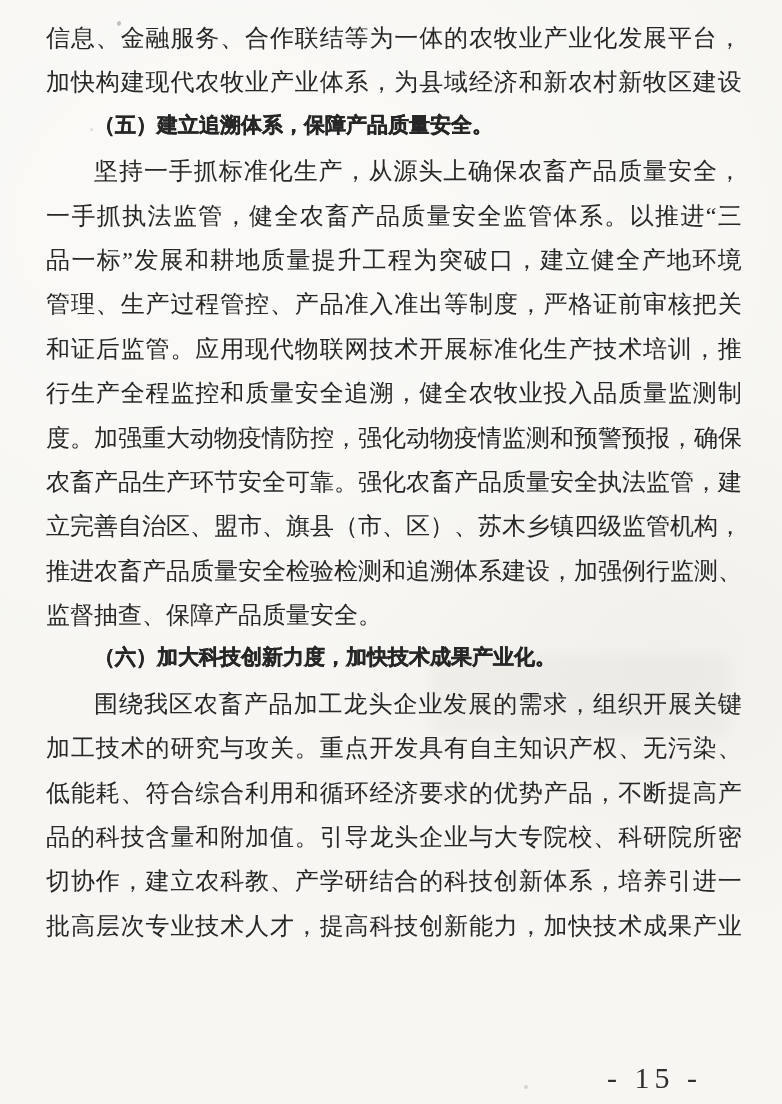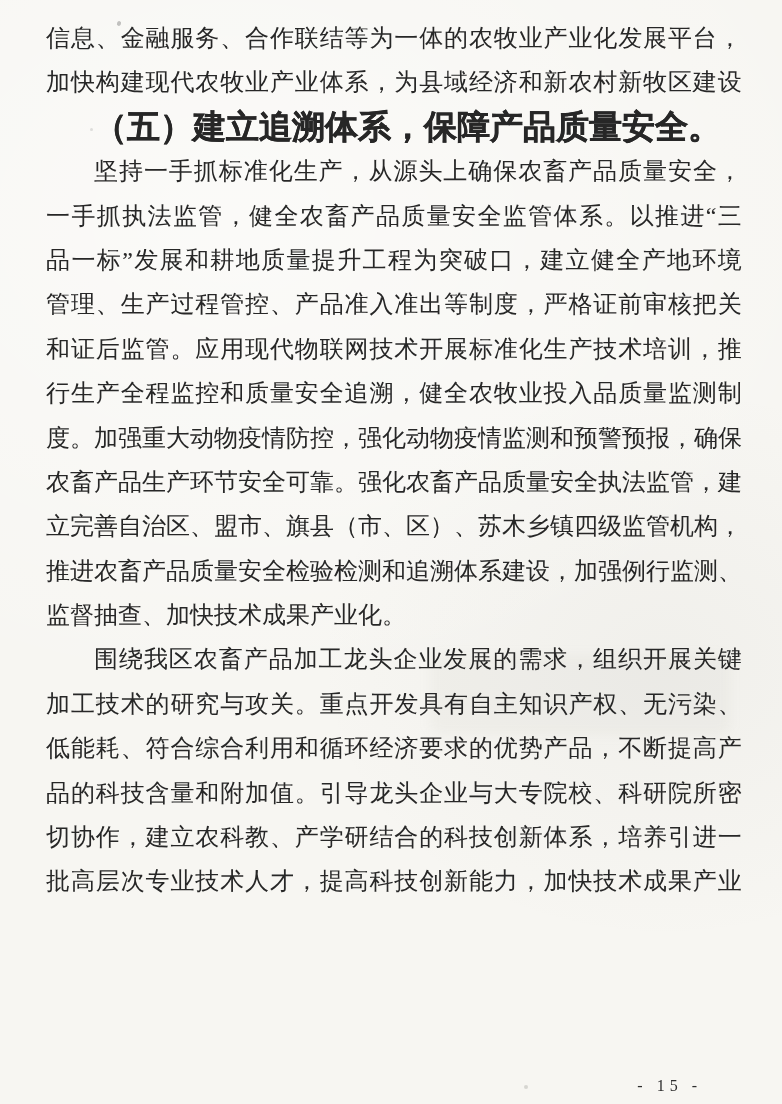--- a/index.html
+++ b/index.html
@@ -36,28 +36,29 @@
     display: flex;
     justify-content: space-between;
     align-items: center;
   }
   .line.justify span {
     display: block;
     flex: 0 0 auto;
   }
   .line.heading {
     font-weight: bold;
-    font-size: 33px;
+    font-size: 21px;
+    font-family: Liberation Mono, monospace;
     -webkit-text-stroke: 0.4px #272727;
   }
   .footer-page-number {
     position: absolute;
     right: 80px;
     bottom: 9px;
-    font-size: 16px;
+    font-size: 30px;
     letter-spacing: 5px;
     color: #2e2e2e;
     font-family: "Liberation Serif", "DejaVu Serif", serif;
   }
   
   .speck {
     position: absolute;
     background: rgba(90, 90, 88, 0.35);
     border-radius: 50%;
   }
@@ -438,21 +439,22 @@
         <span>设</span>
         <span>，</span>
         <span>加</span>
         <span>强</span>
         <span>例</span>
         <span>行</span>
         <span>监</span>
         <span>测</span>
         <span>、</span>
       </div>
-      <div class="line body">监督抽查、加快技术成果产业化。</div>
+      <div class="line body">监督抽查、保障产品质量安全。</div>
+      <div class="line heading" style="padding-left: 48px;">（六）加大科技创新力度，加快技术成果产业化。</div>
       <div class="line body justify" style="padding-left: 48px;">
         <span>围</span>
         <span>绕</span>
         <span>我</span>
         <span>区</span>
         <span>农</span>
         <span>畜</span>
         <span>产</span>
         <span>品</span>
         <span>加</span>

